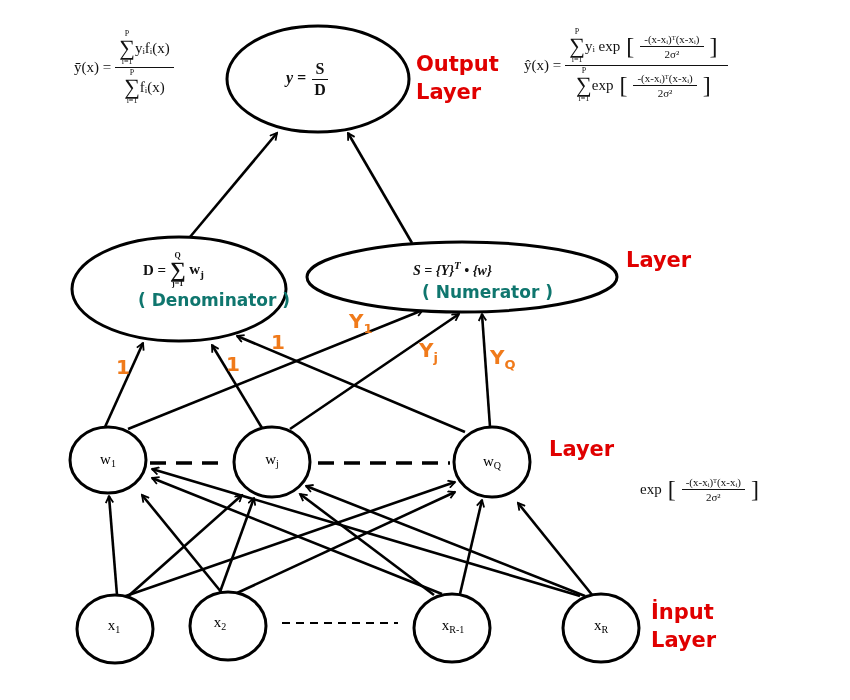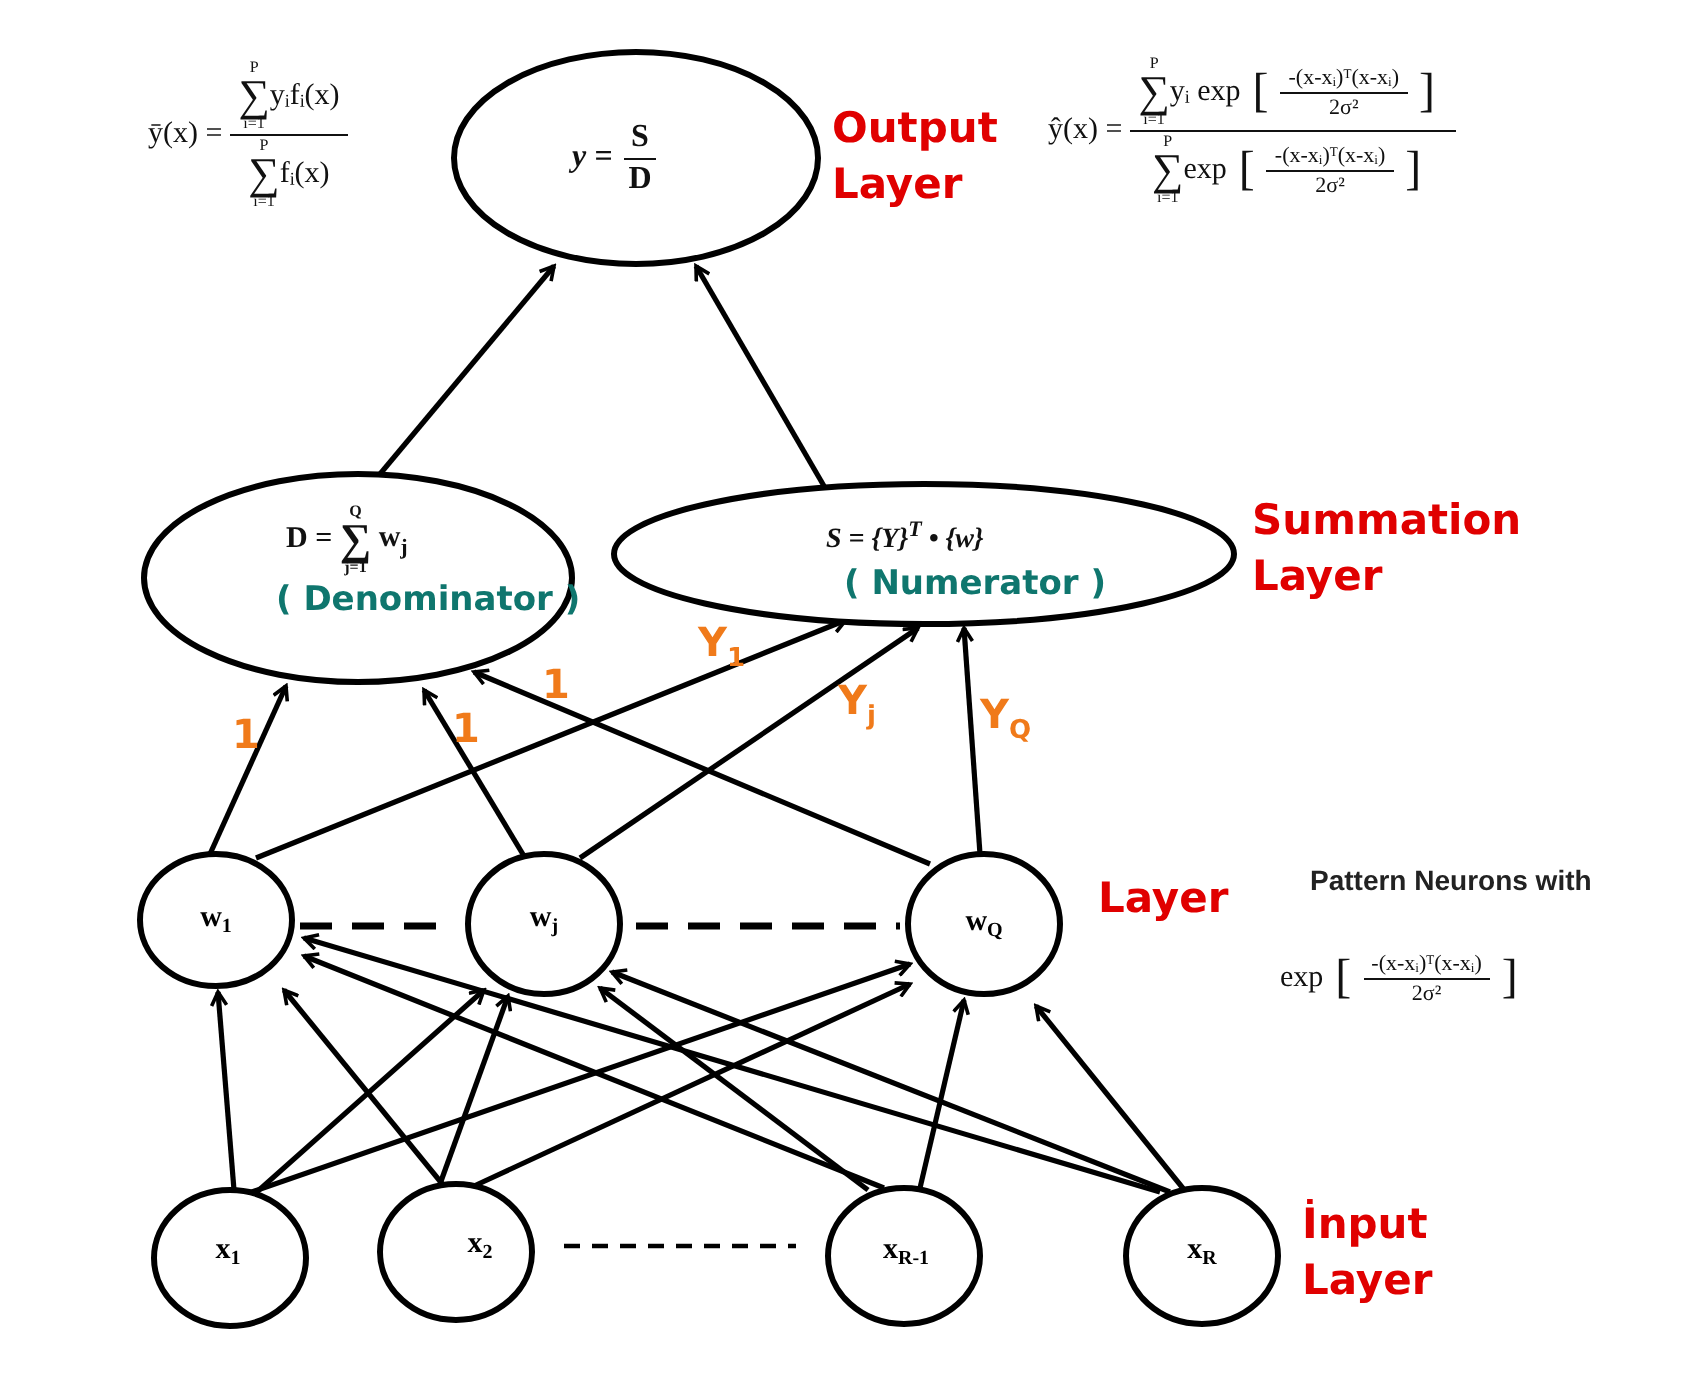--- a/index.html
+++ b/index.html
@@ -6,21 +6,21 @@
   body { width:850px; height:700px; position:relative; overflow:hidden; font-family:"Liberation Sans", sans-serif; }
   svg#net { position:absolute; left:0; top:0; }
   .node { fill:#fff; stroke:#000; stroke-width:3; }
   .edge { stroke:#000; stroke-width:2.6; fill:none; }
   .dash { stroke:#000; stroke-width:3.5; stroke-dasharray:16 10; fill:none; }
   .dash-thin { stroke:#000; stroke-width:2.2; stroke-dasharray:8 6; fill:none; }
   .layer { position:absolute; color:#e00000; font-weight:bold; font-size:21px; line-height:28px; font-family:"DejaVu Sans", sans-serif; }
   .blue { position:absolute; color:#0f766e; font-weight:bold; font-size:17px; font-family:"DejaVu Sans", sans-serif; white-space:nowrap; }
   .orange { position:absolute; color:#f07a1a; font-weight:bold; font-size:20px; font-family:"DejaVu Sans", sans-serif; }
   .orange sub { font-size:13px; vertical-align:-5px; }
-  .node-label { position:absolute; font-family:"Liberation Serif", serif; font-size:15px; font-weight:bold; transform:translate(-50%,-50%); white-space:nowrap; }
+  .node-label { position:absolute; font-family:"Liberation Serif", serif; font-size:15px; font-weight:normal; transform:translate(-50%,-50%); white-space:nowrap; }
   .node-label sub { font-size:10px; vertical-align:-3px; }
   .math { position:absolute; font-family:"Liberation Serif", serif; color:#111; }
   .frac { display:inline-flex; flex-direction:column; align-items:center; vertical-align:middle; }
   .frac .num { border-bottom:1.3px solid #111; padding:0 4px 1px; }
   .frac .den { padding:1px 4px 0; }
   .sum { display:inline-flex; flex-direction:column; align-items:center; vertical-align:middle; line-height:1; }
   .sum .lim { font-size:8px; }
   .sum .sig { font-size:22px; line-height:20px; }
   .note { position:absolute; font-family:"Liberation Sans", sans-serif; font-weight:bold; font-size:14px; color:#222; line-height:18px; }
   .bracket { font-size:24px; padding:0 6px; vertical-align:middle; }
@@ -72,21 +72,20 @@
   <line class="dash" x1="150" y1="463" x2="228" y2="463"></line>
   <line class="dash" x1="318" y1="463" x2="450" y2="463"></line>
   <line class="dash-thin" x1="282" y1="623" x2="398" y2="623"></line>
 </svg>
 
 <div class="layer" style="left:416px;top:50px;">
   <div>Output</div>
   <div>Layer</div>
 </div>
 <div class="layer" style="left:626px;top:246px;">
-  <div>Summation</div>
   <div>Layer</div>
 </div>
 <div class="layer" style="left:541px;top:435px;">
   <div style="padding-left:8px">Layer</div>
 </div>
 <div class="layer" style="left:651px;top:598px;">
   <div>İnput</div>
   <div>Layer</div>
 </div>
 
@@ -112,21 +111,21 @@
 <div class="math" style="left:413px;top:259px;font-size:14px;font-weight:bold;font-style:italic;">
   <span>S = {Y}</span><sup class="small">T</sup><span> • {w}</span>
 </div>
 <div class="blue" style="left:422px;top:282px;">( Numerator )</div>
 
 <div class="node-label" style="left:108px;top:460px;"><span>w</span><sub>1</sub></div>
 <div class="node-label" style="left:272px;top:460px;"><span>w</span><sub>j</sub></div>
 <div class="node-label" style="left:492px;top:462px;"><span>w</span><sub>Q</sub></div>
 
 <div class="node-label" style="left:114px;top:626px;"><span>x</span><sub>1</sub></div>
-<div class="node-label" style="left:240px;top:623px;"><span>x</span><sub>2</sub></div>
+<div class="node-label" style="left:220px;top:623px;"><span>x</span><sub>2</sub></div>
 <div class="node-label" style="left:453px;top:626px;"><span>x</span><sub>R-1</sub></div>
 <div class="node-label" style="left:601px;top:626px;"><span>x</span><sub>R</sub></div>
 
 <div class="orange" style="left:116px;top:355px;">1</div>
 <div class="orange" style="left:226px;top:352px;">1</div>
 <div class="orange" style="left:271px;top:330px;">1</div>
 <div class="orange" style="left:349px;top:309px;"><span>Y</span><sub>1</sub></div>
 <div class="orange" style="left:419px;top:338px;"><span>Y</span><sub>j</sub></div>
 <div class="orange" style="left:490px;top:345px;"><span>Y</span><sub>Q</sub></div>
 
@@ -180,21 +179,20 @@
       <span class="frac" style="font-size:11px">
           <span class="num">-(x-xᵢ)ᵀ(x-xᵢ)</span>
           <span class="den">2σ²</span>
         </span>
       <span class="bracket">]</span>
     </span>
   </span>
 </div>
 
 <div class="note" style="left:655px;top:431px;">
-  <div>Pattern Neurons with</div>
 </div>
 <div class="math" style="left:640px;top:476px;font-size:15px;display:flex;align-items:center;">
   <span>exp</span>
   <span class="bracket">[</span>
   <span class="frac" style="font-size:11px">
       <span class="num">-(x-xᵢ)ᵀ(x-xᵢ)</span>
       <span class="den">2σ²</span>
     </span>
   <span class="bracket">]</span>
 </div>

